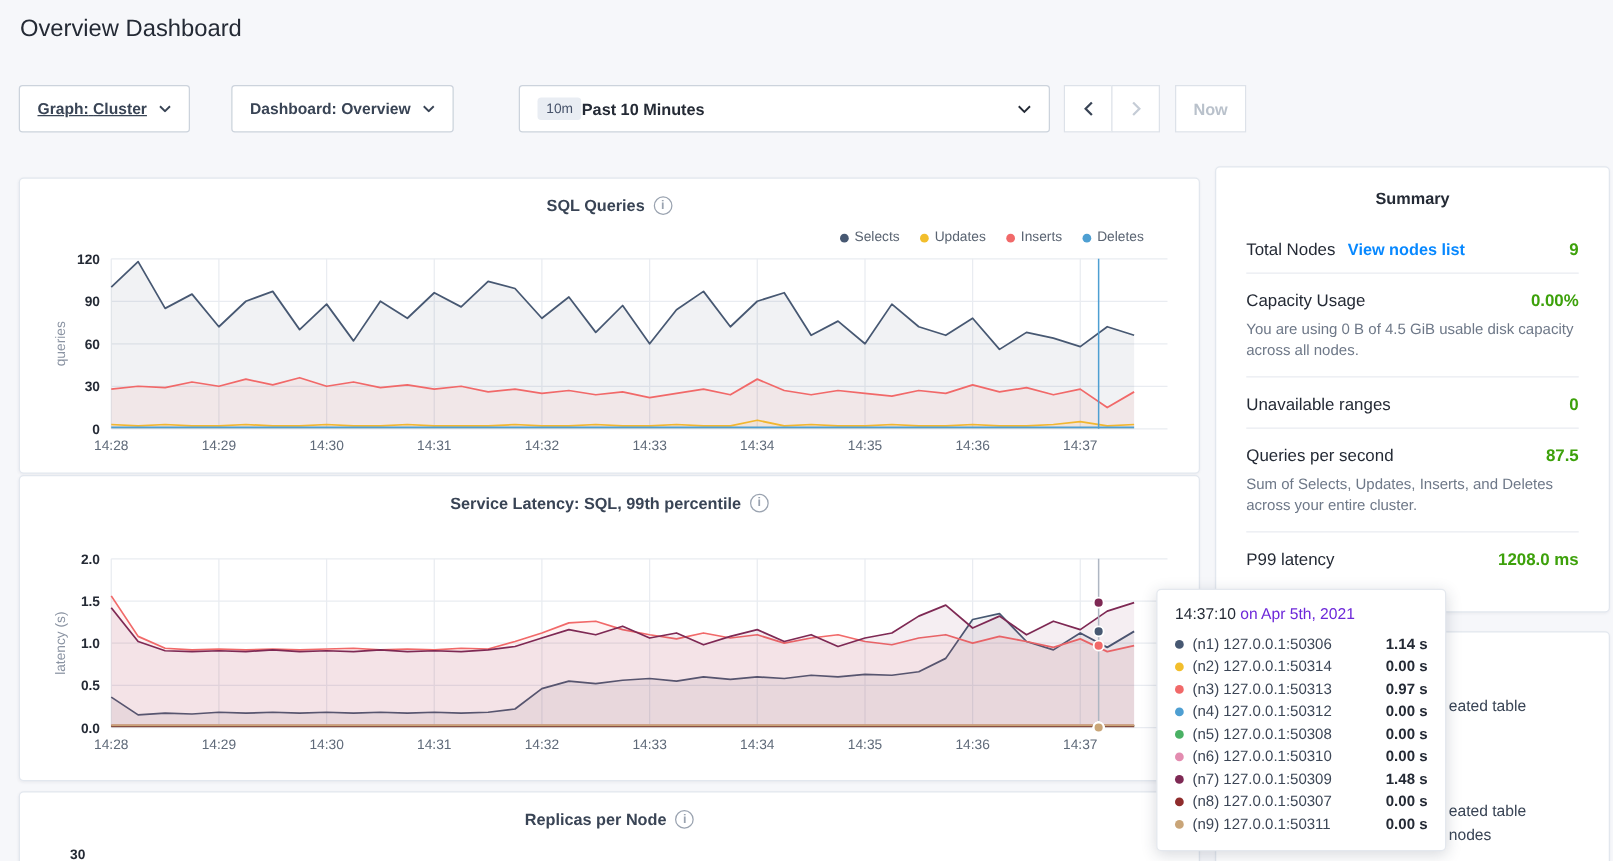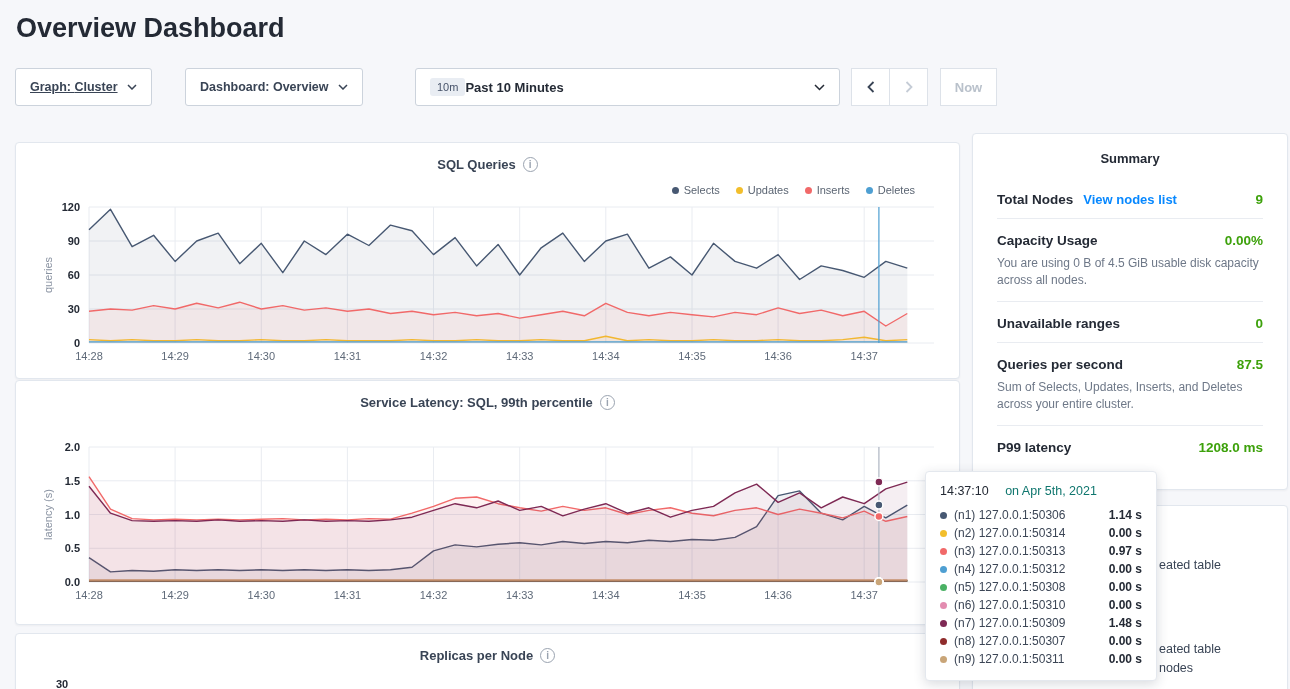--- a/index.html
+++ b/index.html
@@ -4,21 +4,21 @@
 <style>
   * { box-sizing: border-box; margin: 0; padding: 0; }
   html,body { width:1290px; height:689px; }
   body {
     position: relative;
     font-family: "Liberation Sans", sans-serif;
     background: #f6f7fa;
     overflow: hidden;
     color: #242a35;
   }
-  .page-title { position:absolute; left:16px; top:13px; font-size:27px; font-weight:bold; color:#242a35; }
+  .page-title { position:absolute; left:16px; top:13px; font-size:19px; font-weight:normal; color:#242a35; }
 
   
   .ctrl {
     position:absolute; top:68px; height:38px; background:#fff;
     border:1px solid #ccd3dc; border-radius:3px; display:flex; align-items:center;
     padding:0 14px; font-size:12.5px; font-weight:bold; color:#394455; cursor:pointer;
   }
   .ctrl .chev { margin-left:9px; }
   #graph-dd { left:15px;text-decoration:underline; }
   #dash-dd { left:185px; }
@@ -44,29 +44,29 @@
   .legend-item { display:flex; align-items:center; gap:5px; cursor:pointer; }
   .dot { width:7px; height:7px; border-radius:50%; display:inline-block; }
   .chart-svg { position:absolute; left:0; top:0; }
 
   
   .summary-title { position:absolute; top:17px; width:100%; text-align:center; font-size:13px; font-weight:bold; color:#242a35; }
   .summary-rows { margin:44px 24px 0; }
   .srow { padding:14px 0 11px; border-bottom:1px solid #e9ecf1; }
   .srow:last-child { border-bottom:none; }
   .srow-head { display:flex; align-items:center; }
-  .srow-label { font-size:13.5px; font-weight:bold; color:#242a35; }
+  .srow-label { font-size:13.5px; font-weight:normal; color:#242a35; }
   .srow-link { font-size:13px; font-weight:bold; margin-left:10px; cursor:pointer; }
   .srow-value { margin-left:auto; font-size:13.5px; font-weight:bold; }
   .srow-desc { margin-top:7px; font-size:12px; line-height:1.45; color:#6e7888; padding-right:4px; }
 
   
   .tooltip { position:absolute; left:925px; top:471px; width:232px; background:#fff; border:1px solid #e4e8ee; border-radius:4px; box-shadow:0 3px 12px rgba(40,50,70,0.18); padding:12px 14px; z-index:20; }
   .tt-head { font-size:12.5px; color:#242a35; margin-bottom:8px; }
-  .tt-suffix { color:#0f766e;margin-left:13px; }
+  .tt-suffix { color:#6d28d9; }
   .tt-row { display:flex; align-items:center; height:18px; font-size:12px; color:#3c4656; }
   .tt-row .dot { margin-right:7px; flex:none; }
   .tt-val { margin-left:auto; font-weight:bold; color:#242a35; }
 
   
   .event-item { position:absolute; font-size:12.5px; color:#394455; line-height:19px; }
 
   .ytick-frag { position:absolute; left:40px; top:44px; font-size:11px; font-weight:bold; color:#242a35; }
 </style>
 </head>

